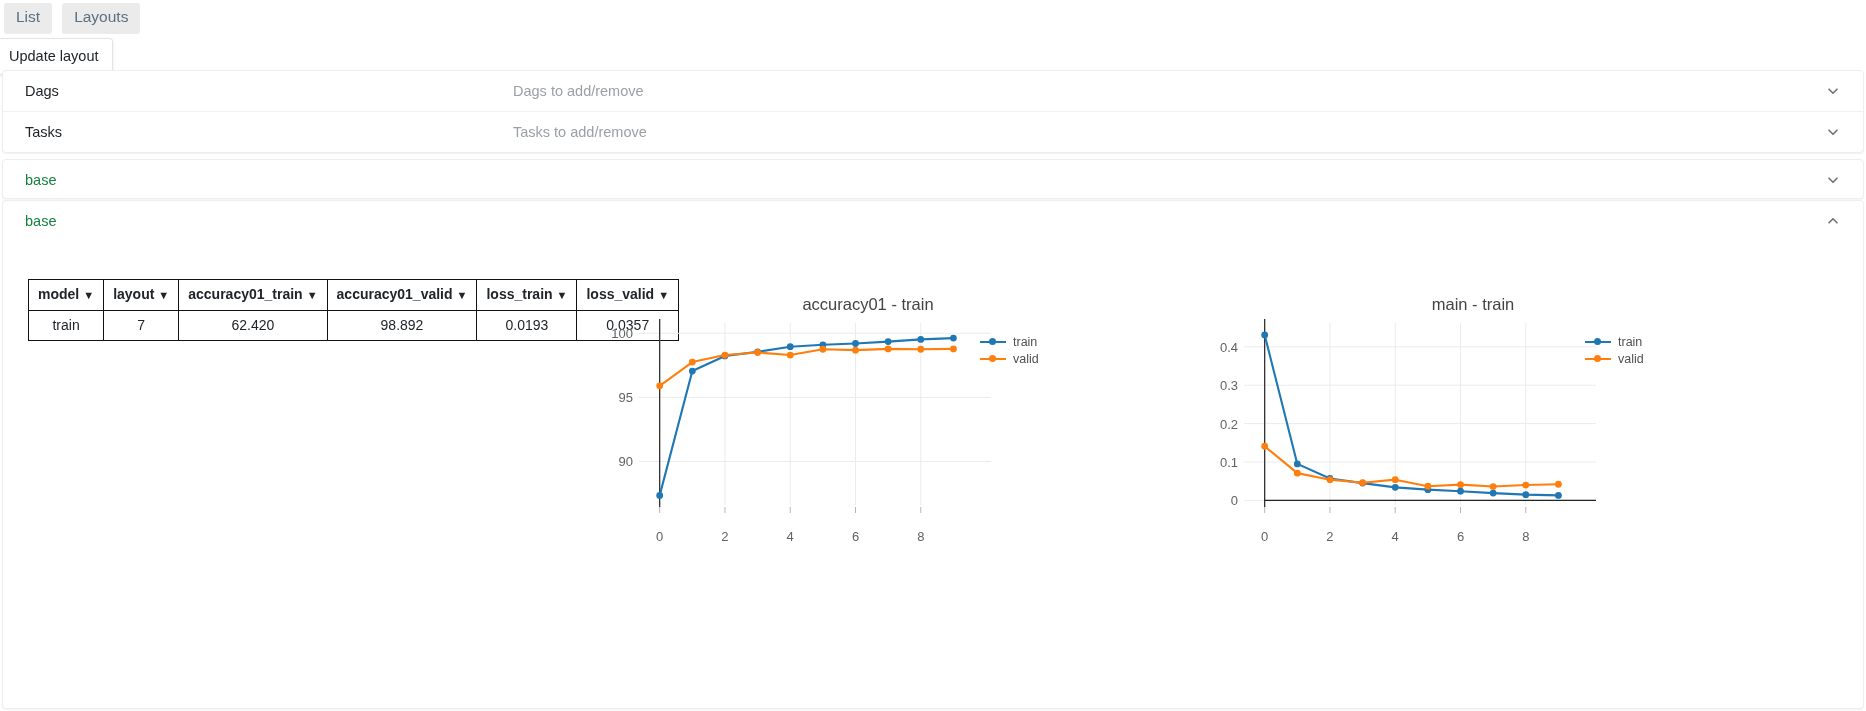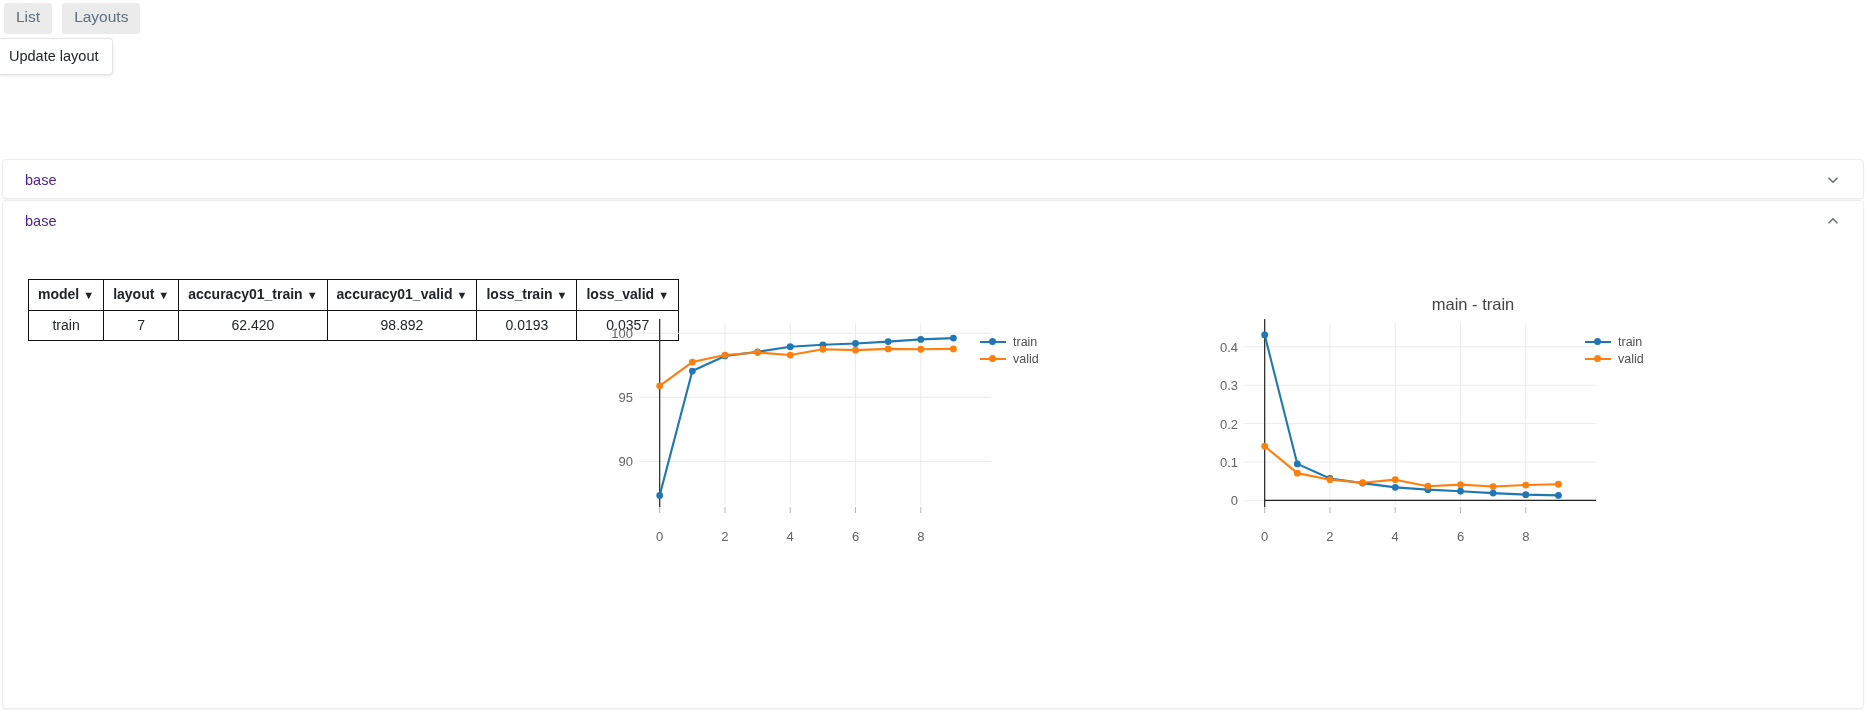--- a/index.html
+++ b/index.html
@@ -100,21 +100,21 @@
     position: relative;
     height: 40px;
     display: flex;
     align-items: center;
     cursor: pointer;
   }
   .section-title {
     position: absolute;
     left: 22px;
     font-size: 14.5px;
-    color: #4c1d95;
+    color: #15803d;
   }
 
   
   .chev {
     position: absolute;
     right: 22px;
     top: 50%;
     transform: translateY(-50%);
     width: 16px; height: 16px;
     display: flex;
@@ -212,20 +212,40 @@
 
 <div class="page">
 
   <div class="tabstrip">
     <button class="tab">List</button>
     <button class="tab">Layouts</button>
   </div>
 
   <button class="update-btn">Update layout</button>
 
+  <div class="selector-card">
+    <div class="selector-row">
+      <span class="sel-label">Dags</span>
+      <span class="sel-placeholder">Dags to add/remove</span>
+      <span class="chev">
+        <svg width="14" height="14" viewBox="0 0 14 14">
+            <path d="M3 5.2 L7 9.2 L11 5.2" fill="none" stroke="#6b7177" stroke-width="1.6" stroke-linecap="round" stroke-linejoin="round"></path>
+          </svg>
+      </span>
+    </div>
+    <div class="selector-row">
+      <span class="sel-label">Tasks</span>
+      <span class="sel-placeholder">Tasks to add/remove</span>
+      <span class="chev">
+        <svg width="14" height="14" viewBox="0 0 14 14">
+            <path d="M3 5.2 L7 9.2 L11 5.2" fill="none" stroke="#6b7177" stroke-width="1.6" stroke-linecap="round" stroke-linejoin="round"></path>
+          </svg>
+      </span>
+    </div>
+  </div>
 
   <div class="section-card" id="section-base">
     <div class="section-header">
       <span class="section-title">base</span>
       <span class="chev">
         <svg width="14" height="14" viewBox="0 0 14 14">
             <path d="M3 5.2 L7 9.2 L11 5.2" fill="none" stroke="#6b7177" stroke-width="1.6" stroke-linecap="round" stroke-linejoin="round"></path>
           </svg>
       </span>
     </div>
@@ -260,20 +280,21 @@
             <td>7</td>
             <td>62.420</td>
             <td>98.892</td>
             <td>0.0193</td>
             <td>0.0357</td>
           </tr>
         </tbody>
       </table>
 
       <div class="chart" id="chart-accuracy">
+        <div class="chart-title">accuracy01 - train</div>
         <svg class="chart-plot" viewBox="0 0 560 240" preserveAspectRatio="none">
             <line x1="51" y1="146.42253521126753" x2="403" y2="146.42253521126753" stroke="#ebebeb" stroke-width="1"></line>
             <line x1="51" y1="82.33802816901402" x2="403" y2="82.33802816901402" stroke="#ebebeb" stroke-width="1"></line>
             <line x1="51" y1="18.253521126760518" x2="403" y2="18.253521126760518" stroke="#ebebeb" stroke-width="1"></line>
             <line x1="71.68656716417911" y1="8" x2="71.68656716417911" y2="190" stroke="#ebebeb" stroke-width="1"></line>
             <line x1="136.96019900497515" y1="8" x2="136.96019900497515" y2="190" stroke="#ebebeb" stroke-width="1"></line>
             <line x1="202.23383084577117" y1="8" x2="202.23383084577117" y2="190" stroke="#ebebeb" stroke-width="1"></line>
             <line x1="267.5074626865672" y1="8" x2="267.5074626865672" y2="190" stroke="#ebebeb" stroke-width="1"></line>
             <line x1="332.7810945273632" y1="8" x2="332.7810945273632" y2="190" stroke="#ebebeb" stroke-width="1"></line>
             <line x1="71.68656716417911" y1="4" x2="71.68656716417911" y2="192" stroke="#222222" stroke-width="1.2"></line>

